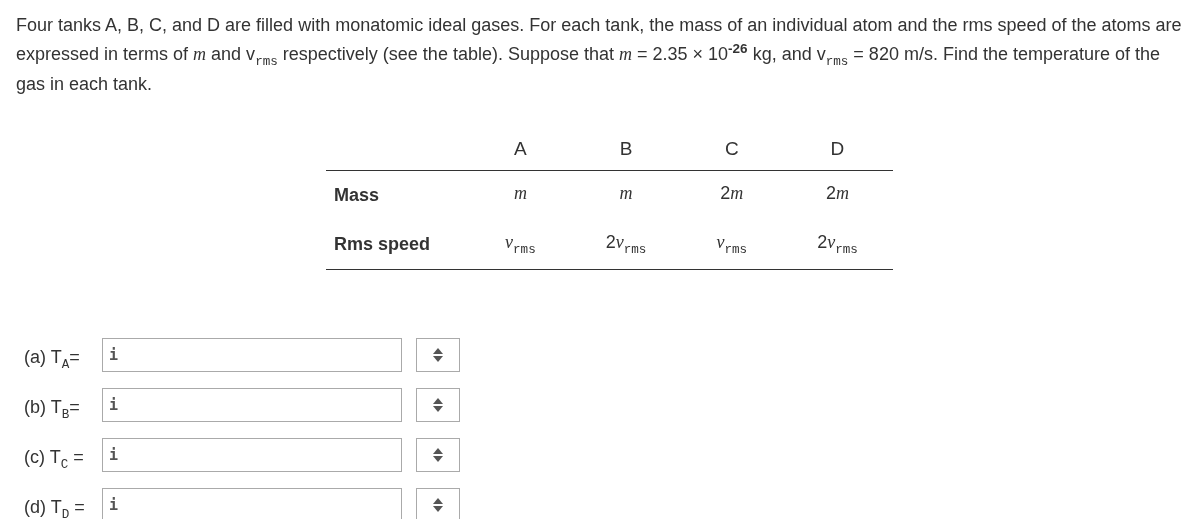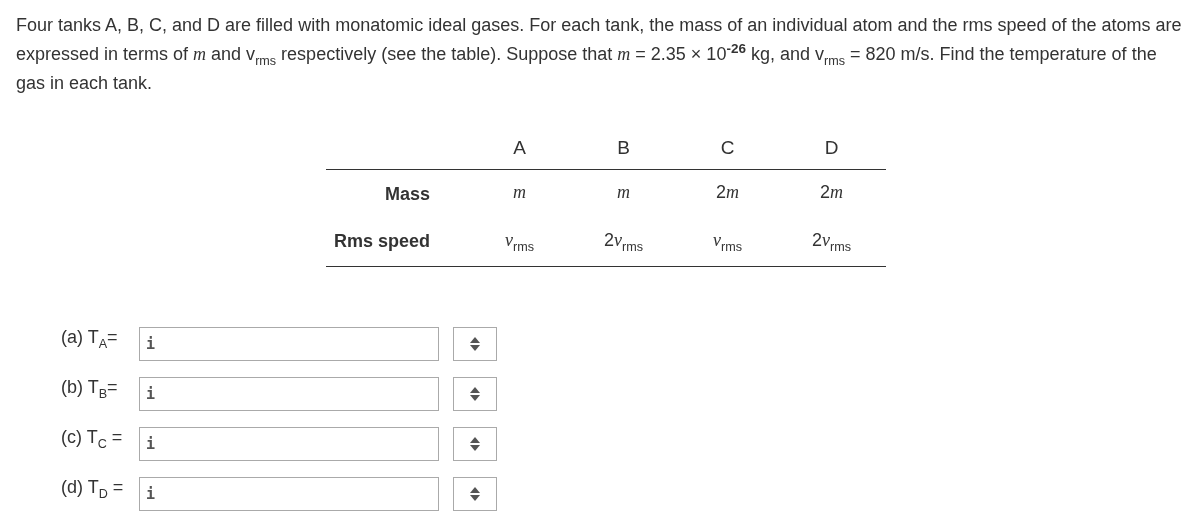--- a/index.html
+++ b/index.html
@@ -30,38 +30,37 @@
       font-weight: 400;
       font-size: 19px;
       padding: 10px 35px;
       text-align: center;
     }
     td {
       padding: 12px 35px;
       text-align: center;
     }
     td.rowhead {
-      text-align: right;
+      text-align: left;
       font-weight: 700;
       padding-left: 8px;
       padding-right: 40px;
     }
     thead tr th { border-bottom: 1.5px solid #333; }
     tbody tr:last-child td { border-bottom: 1.5px solid #333; margin-left: 36px; }
     .math-i { font-style: italic; font-family: "Times New Roman", serif; }
-    .sub { font-size: 0.7em; vertical-align: sub; }
+    .sub { font-size: 0.7em; vertical-align: sub; font-family: Liberation Mono, monospace; }
     .answers {
       padding-left: 8px;
     }
     .ans-row {
       display: flex;
-      align-items: flex-start;
+      align-items: flex-end;
       margin-bottom: 8px;
       height: 42px;
-      margin-left: 37px;
     }
     .ans-label {
       font-size: 18px;
       min-width: 78px;
     }
     .input-box {
       border: 1px solid #aaa;
       height: 34px;
       width: 300px;
       background: #fff;

